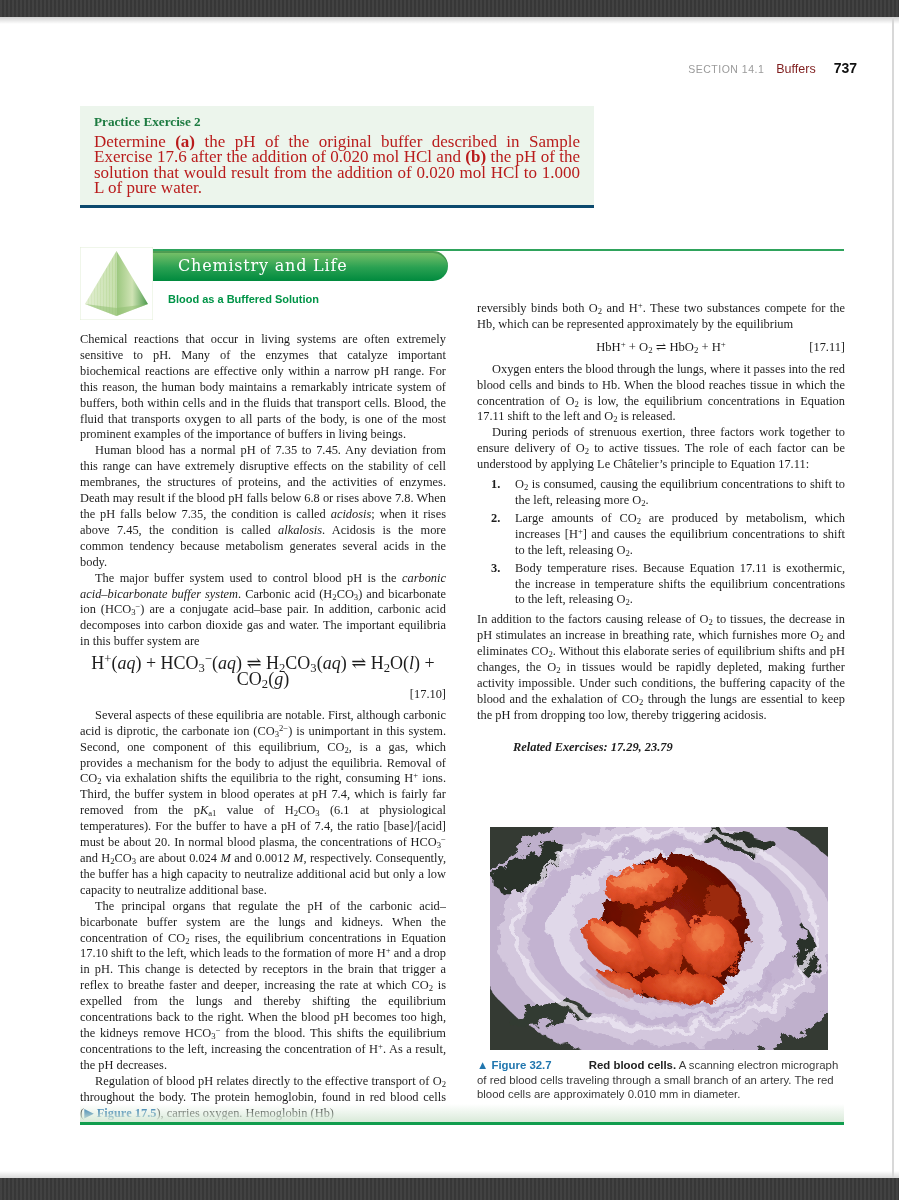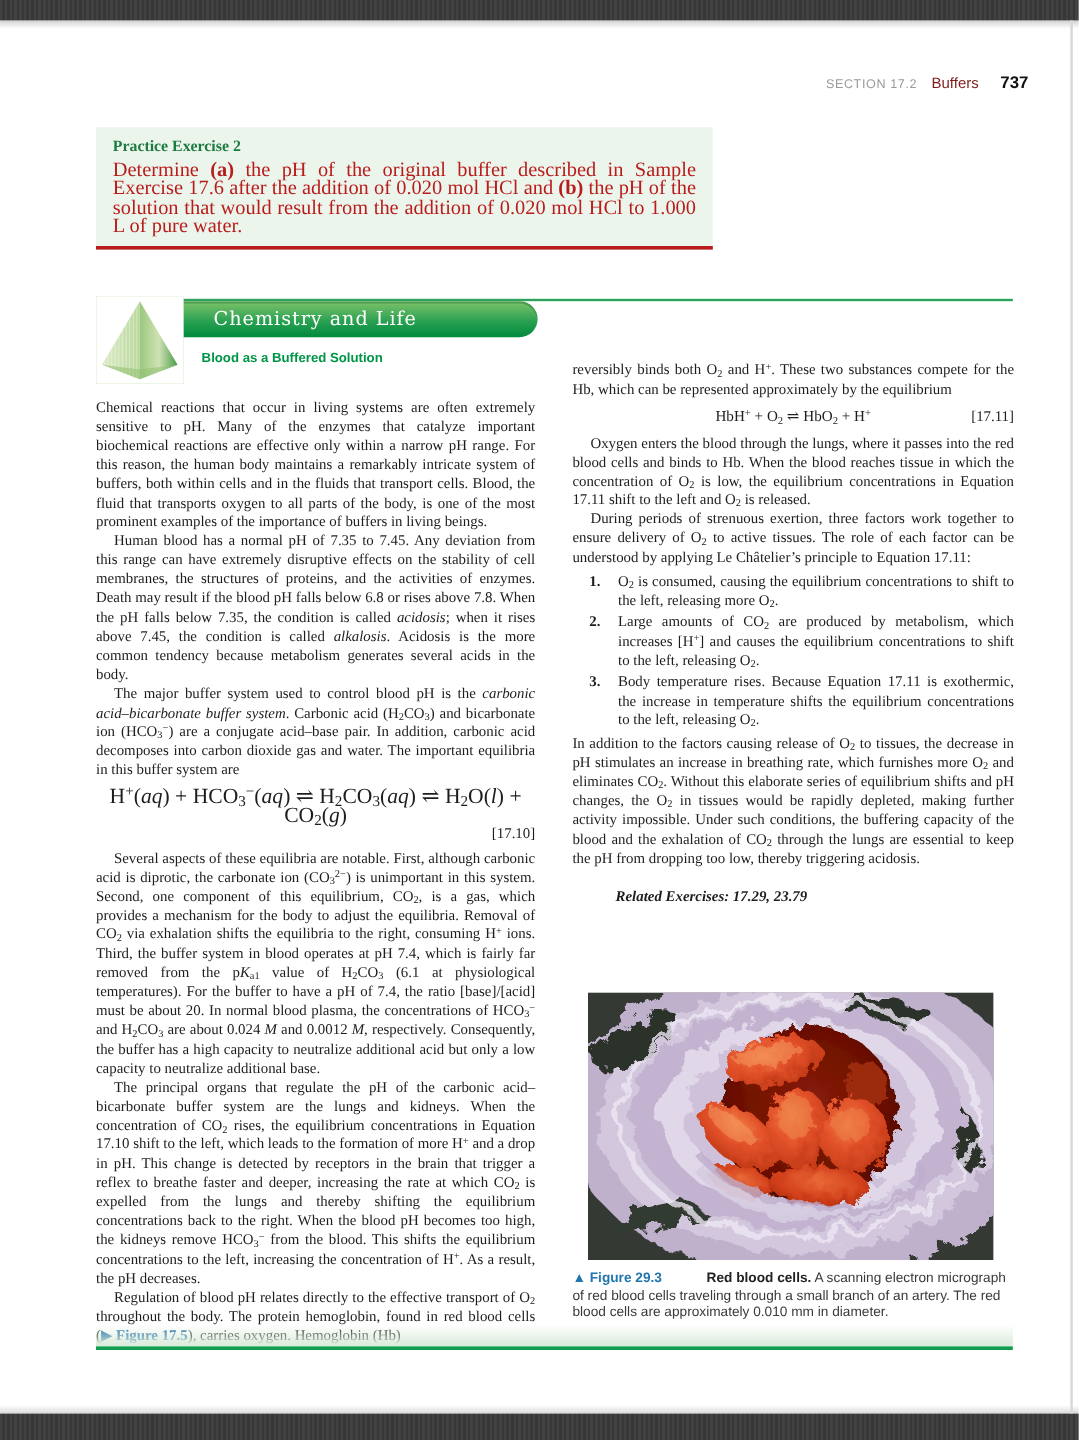--- a/index.html
+++ b/index.html
@@ -17,21 +17,21 @@
 
   
   .runhead{position:absolute;top:60px;right:42px;display:flex;align-items:baseline;gap:12px;
        font-family:"Liberation Sans","DejaVu Sans",sans-serif;}
   .runhead .sec{font-size:10.5px;color:#9a9a9a;letter-spacing:.5px;}
   .runhead .ttl{font-size:12.5px;color:#7f1d1d;}
   .runhead .pg{font-size:14px;font-weight:bold;color:#111;margin-left:6px;}
 
   
   .practice{position:absolute;left:80px;top:106px;width:514px;box-sizing:border-box;
-       background:#ecf5ec;border-bottom:3px solid #b91c1c;padding:8px 14px 9px 14px;}
+       background:#ecf5ec;border-bottom:3px solid #0c4a6e;padding:8px 14px 9px 14px;}
   .practice h3{margin:0 0 4px 0;font-size:13.2px;color:#1d7b41;font-weight:bold;}
   .practice .pbody{font-size:17px;line-height:15.4px;text-align:justify;color:#b91c1c;}
 
   
   .thinline{position:absolute;left:152px;top:249px;width:692px;height:2px;background:#2fa35c;}
   .banner{position:absolute;left:151px;top:251px;width:297px;height:30px;box-sizing:border-box;
        border-radius:0 15px 15px 0;padding:5px 0 0 27px;
        background:linear-gradient(180deg,#7fc36a 0%,#2aa152 55%,#008a3e 100%);
        box-shadow:inset 0 2px 0 rgba(0,90,40,.35);}
   .banner span{font-family:"DejaVu Serif","Liberation Serif",serif;font-size:16px;color:#ffffff;letter-spacing:.8px;}
@@ -78,21 +78,21 @@
 </head>
 <body>
 
 <div class="bar top"></div>
 <div class="edge-shadow-top"></div>
 <div class="bar bottom"></div>
 <div class="edge-shadow-bottom"></div>
 <div class="page-edge-right"></div>
 
 <div class="runhead">
-  <span class="sec">SECTION 17.2</span>
+  <span class="sec">SECTION 14.1</span>
   <span class="ttl">Buffers</span>
   <span class="pg">737</span>
 </div>
 
 <div class="practice">
   <h3>Practice Exercise 2</h3>
   <div class="pbody">Determine <b>(a)</b> the pH of the original buffer described in Sample Exercise 17.6 after the addition of 0.020 mol HCl and <b>(b)</b> the pH of the solution that would result from the addition of 0.020 mol HCl to 1.000 L of pure water.</div>
 </div>
 
 <div class="thinline"></div>
@@ -224,19 +224,19 @@
       <ellipse cx="173" cy="103" rx="15" ry="18" fill="#f08a50"></ellipse>
       <ellipse cx="220" cy="110" rx="16" ry="14" fill="#ef7f49"></ellipse>
     </g>
     <path d="M 96,148 C 135,192 235,198 268,158" stroke="#d7cde2" stroke-width="13" fill="none" filter="url(#rough)" opacity="0.95"></path>
     <path d="M 88,130 C 120,175 240,205 285,150" stroke="#bfaecd" stroke-width="6" fill="none" filter="url(#rough)" opacity="0.8"></path>
   </svg>
 </div>
 
 <div class="figcap">
   <span class="mark">▲</span>
-  <span class="flabel">Figure 29.3</span>
+  <span class="flabel">Figure 32.7</span>
   <span class="fbold">Red blood cells.</span>
   <span>A scanning electron micrograph of red blood cells traveling through a small branch of an artery. The red blood cells are approximately 0.010 mm in diameter.</span>
 </div>
 
 <div class="endband"></div>
 <div class="endrule"></div>
 
 </body></html>

